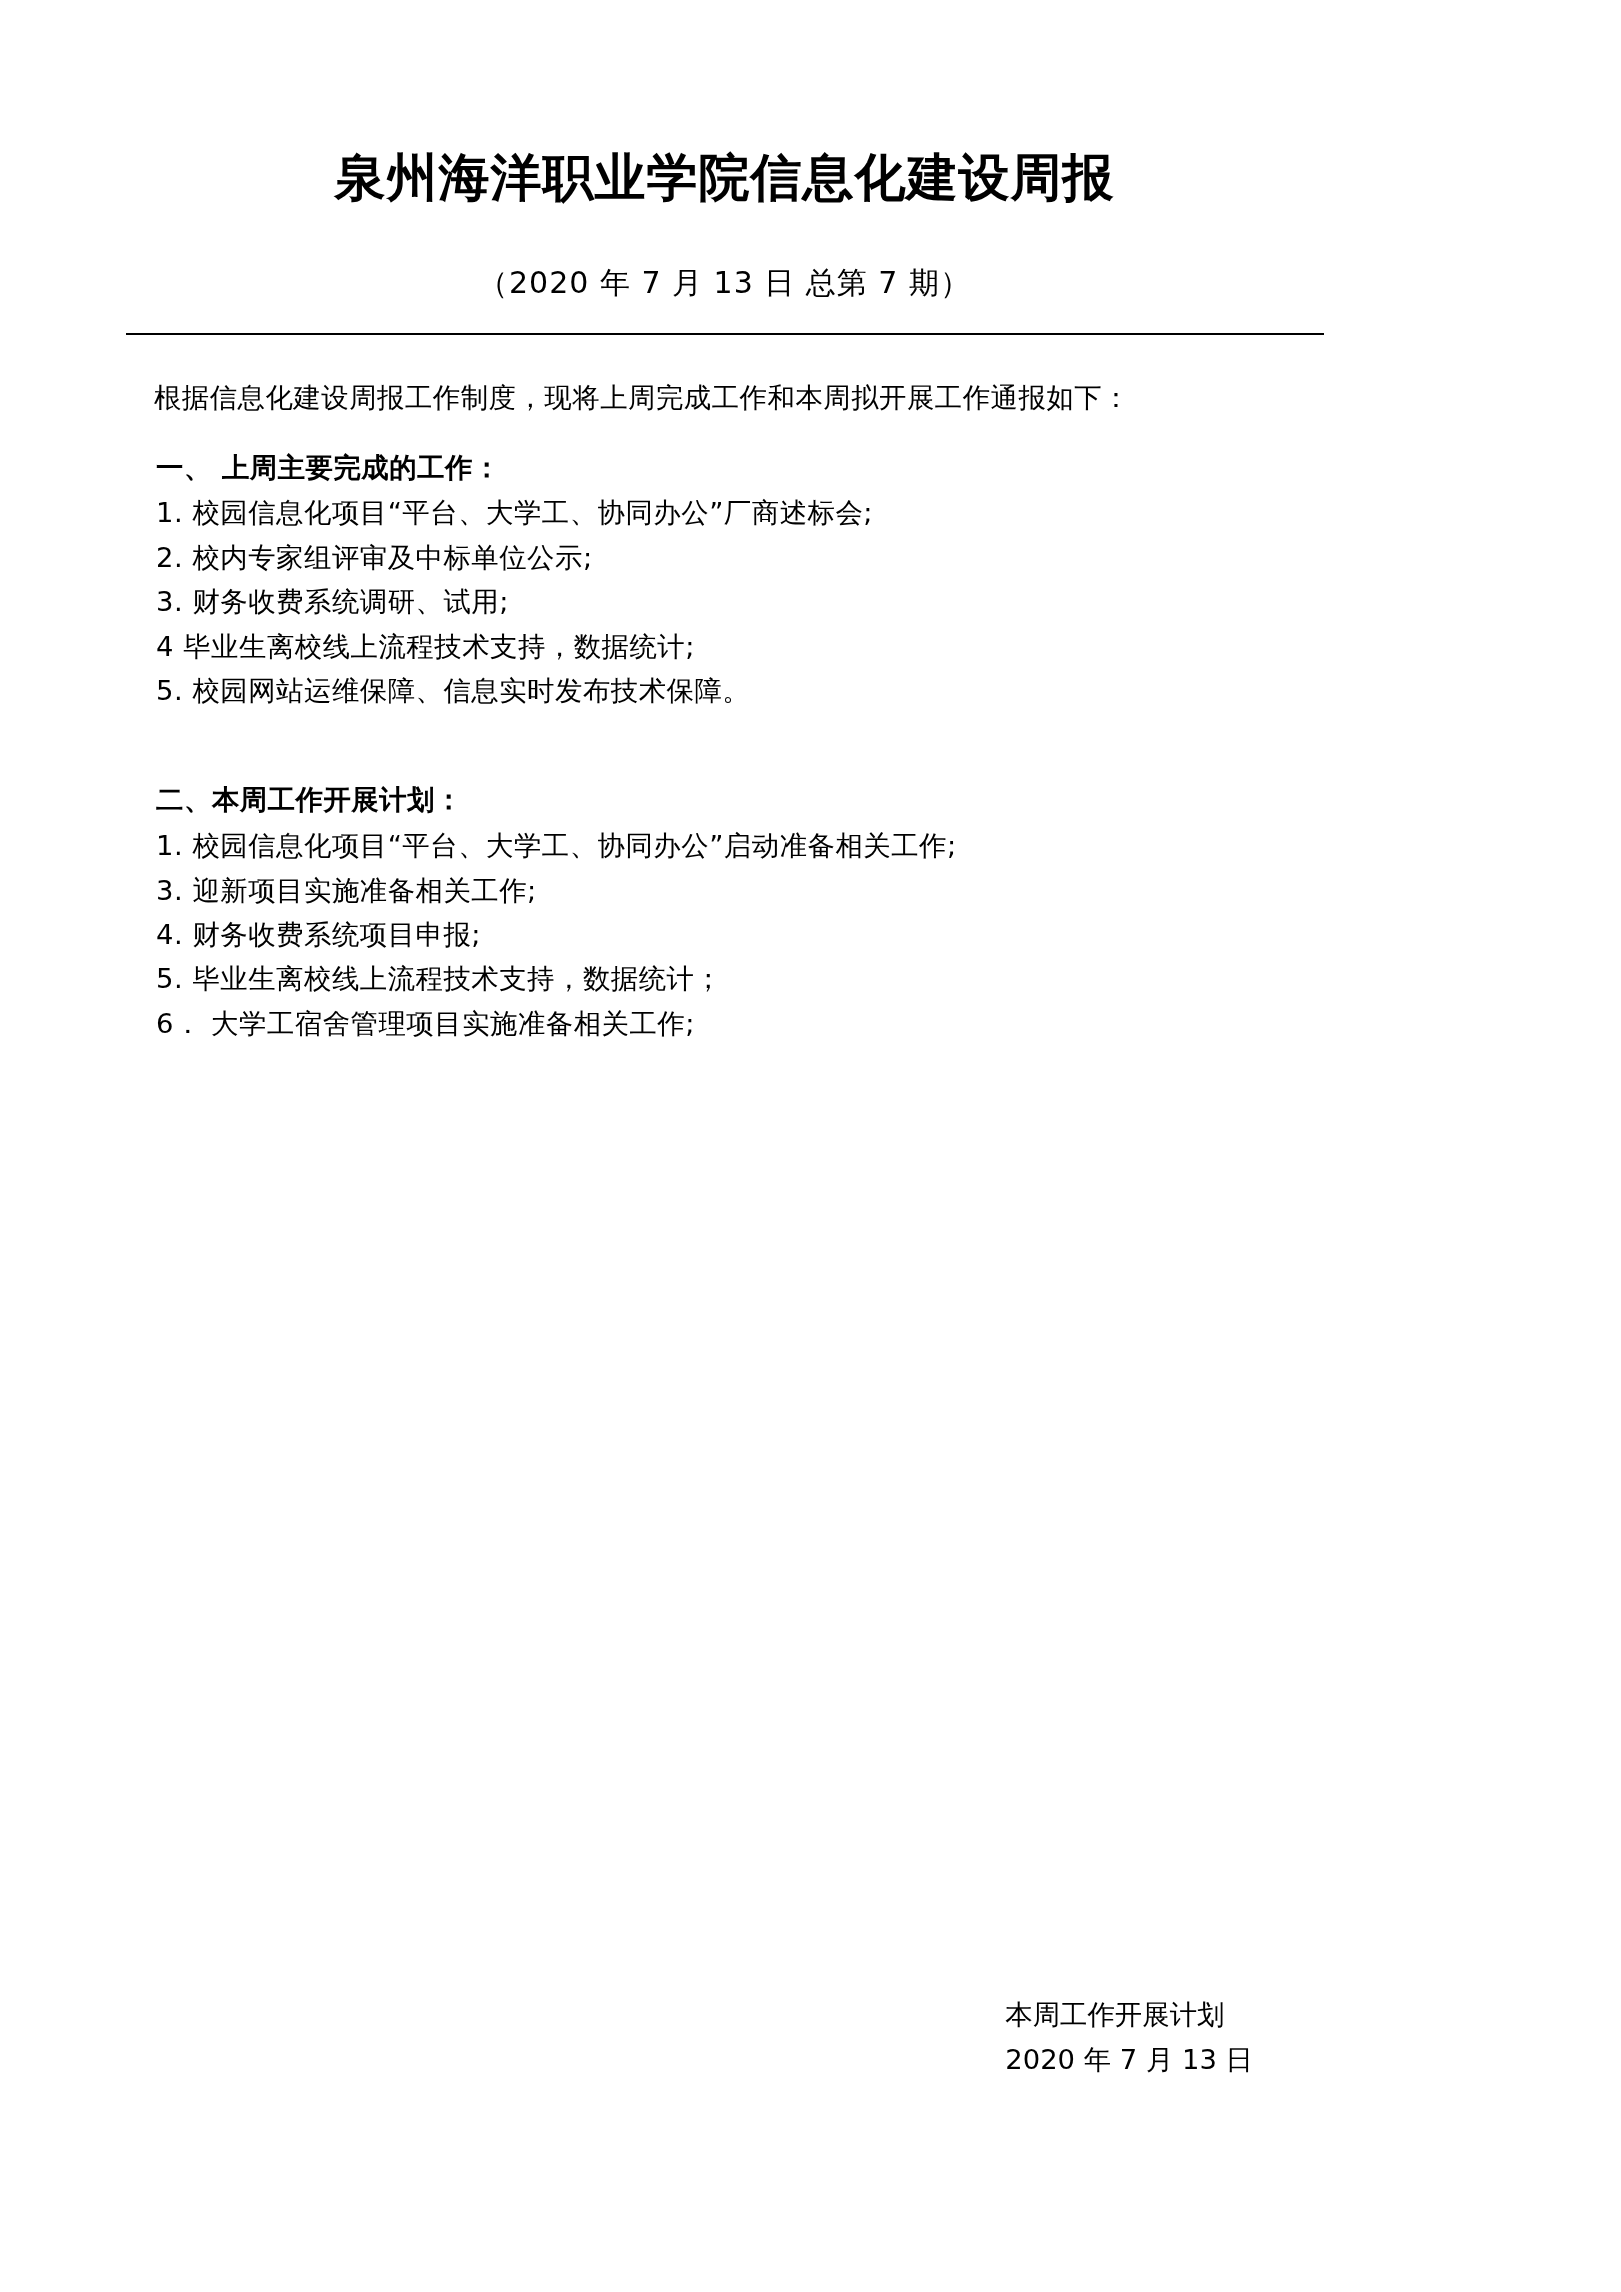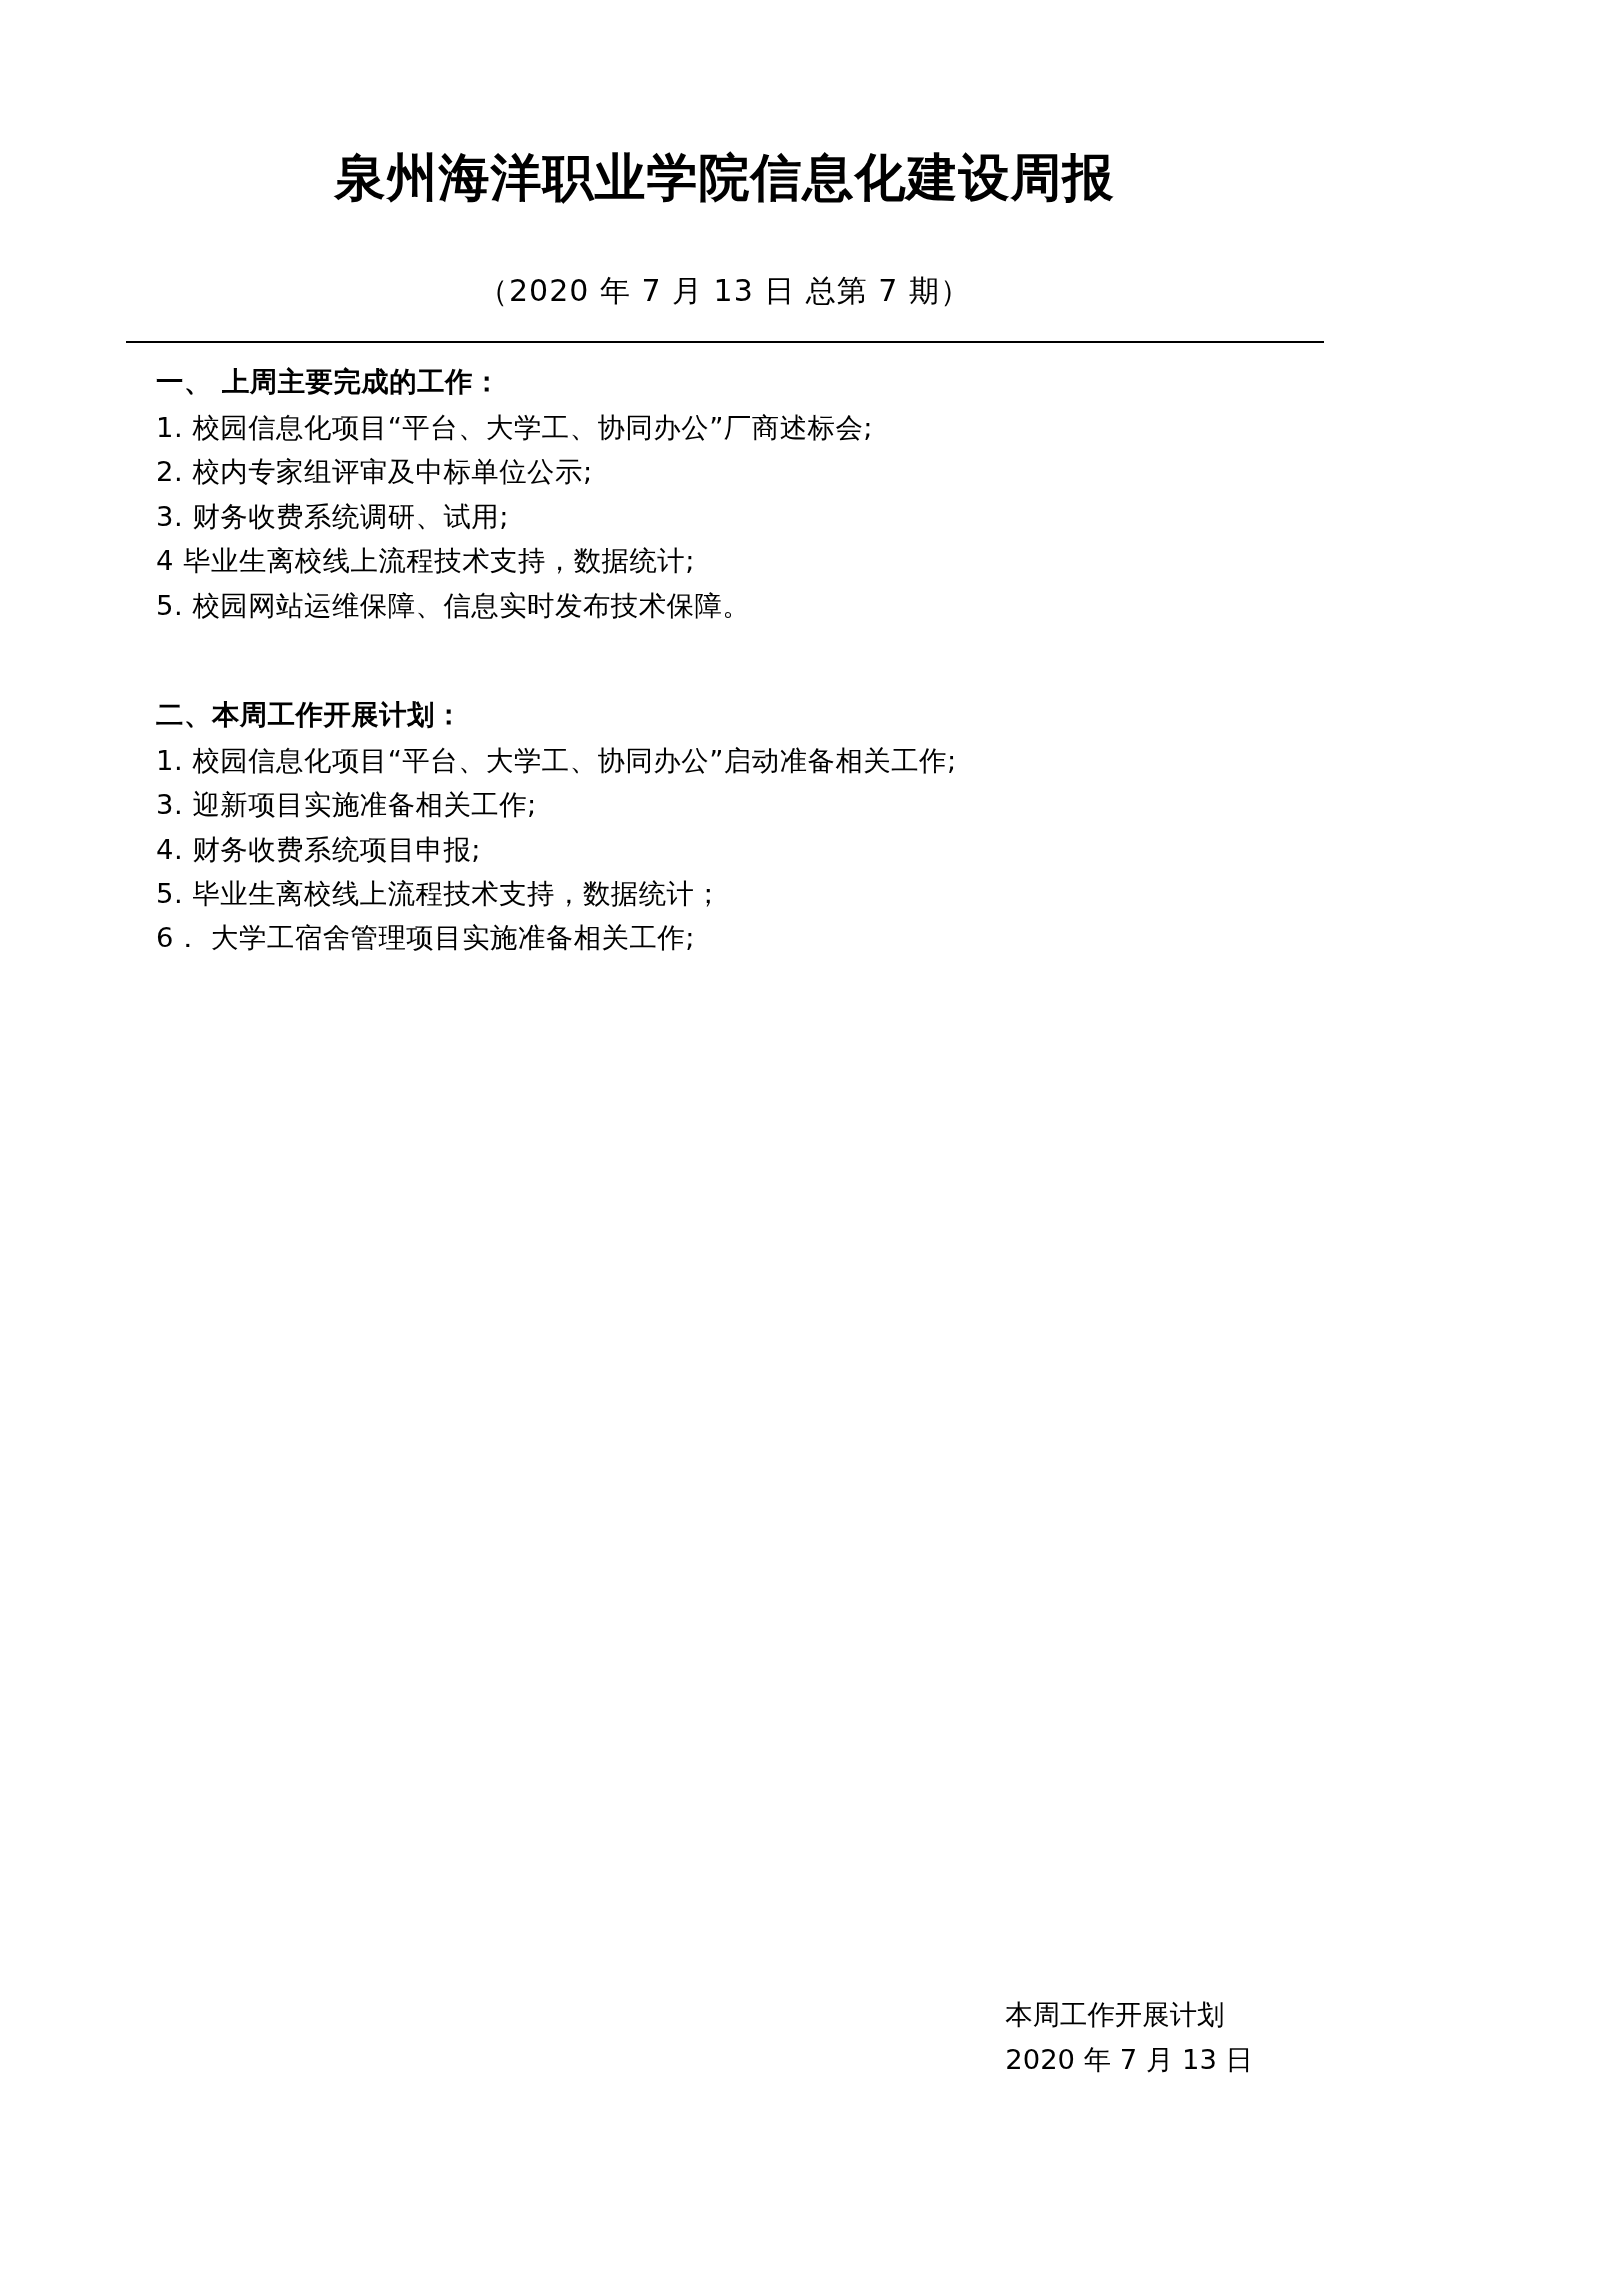--- a/index.html
+++ b/index.html
@@ -26,21 +26,21 @@
     font-size: 51px;
     font-weight: bold;
     letter-spacing: 1px;
     margin: 0;
     padding-top: 147px;
     line-height: 1.2;
   }
   .doc-subtitle {
     text-align: center;
     font-size: 30px;
-    margin: 16px;
+    margin: 8px;
     padding-top: 47px;
     letter-spacing: 1px;
   }
   .rule {
     width: 1198px;
     margin: 29px auto 0 auto;
     border: 0;
     border-top: 2.9px solid #000;
   }
   .body-wrap {
@@ -89,20 +89,21 @@
 <div class="page">
 
   <h1 class="doc-title">泉州海洋职业学院信息化建设周报</h1>
 
   <div class="doc-subtitle">（2020 年 7 月 13 日  总第 7 期）</div>
 
   <hr class="rule">
 
   <div class="body-wrap">
 
+    <p class="intro">根据信息化建设周报工作制度，现将上周完成工作和本周拟开展工作通报如下：</p>
 
     <div class="section">
       <div class="section-heading">一、 上周主要完成的工作：</div>
       <div class="item">1. 校园信息化项目“平台、大学工、协同办公”厂商述标会;</div>
       <div class="item">2. 校内专家组评审及中标单位公示;</div>
       <div class="item">3. 财务收费系统调研、试用;</div>
       <div class="item">4 毕业生离校线上流程技术支持，数据统计;</div>
       <div class="item">5. 校园网站运维保障、信息实时发布技术保障。</div>
     </div>
 

